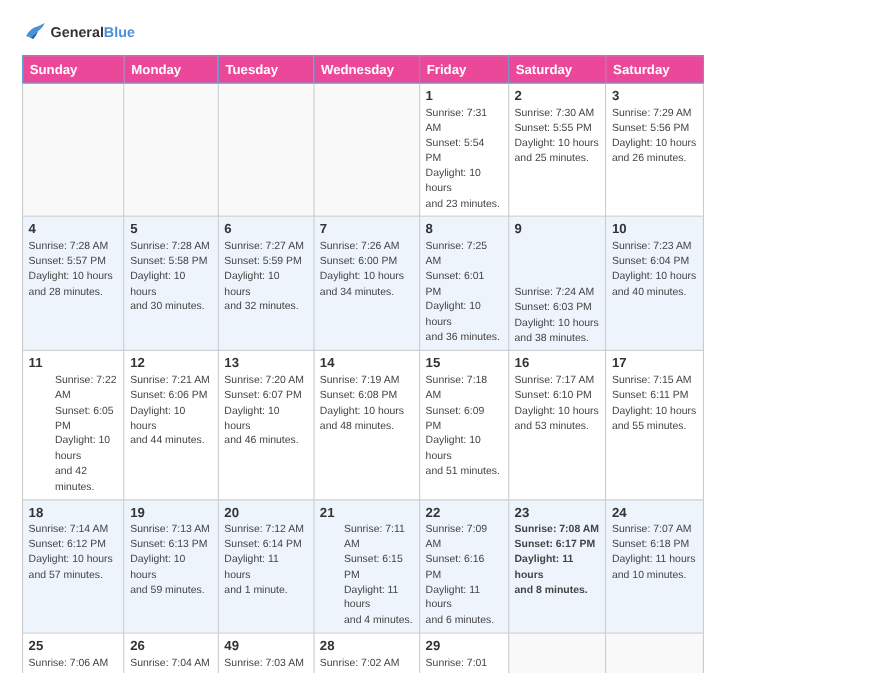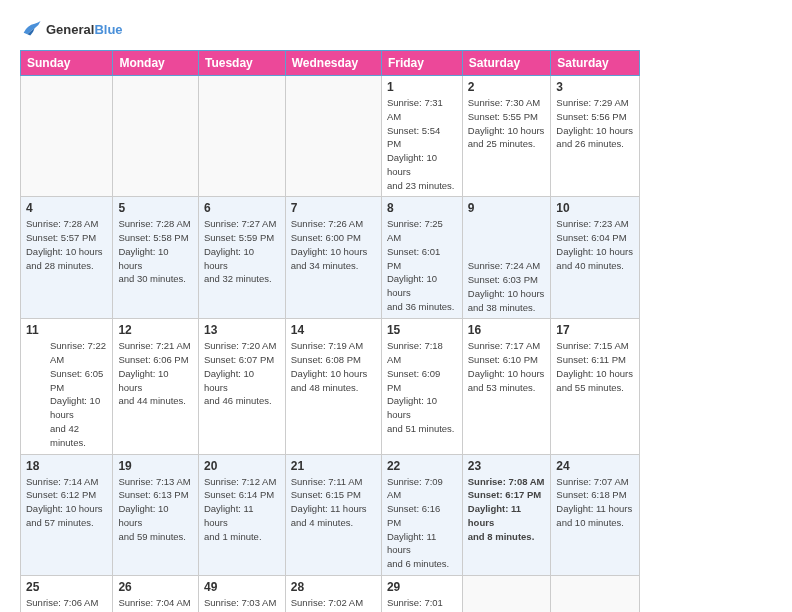--- a/index.html
+++ b/index.html
@@ -264,21 +264,21 @@
           </td>
           <td>
             <span class="day-num">20</span>
             <div class="day-info" style="white-space: pre-line;">Sunrise: 7:12 AM
 Sunset: 6:14 PM
 Daylight: 11 hours
 and 1 minute.</div>
           </td>
           <td>
             <span class="day-num">21</span>
-            <div class="day-info" style="white-space: pre-line;">Sunrise: 7:11 AM
+            <div class="day-info" style="white-space: pre-line; margin-left: 22px;">Sunrise: 7:11 AM
 Sunset: 6:15 PM
 Daylight: 11 hours
 and 4 minutes.</div>
           </td>
           <td>
             <span class="day-num">22</span>
             <div class="day-info" style="white-space: pre-line;">Sunrise: 7:09 AM
 Sunset: 6:16 PM
 Daylight: 11 hours
 and 6 minutes.</div>

